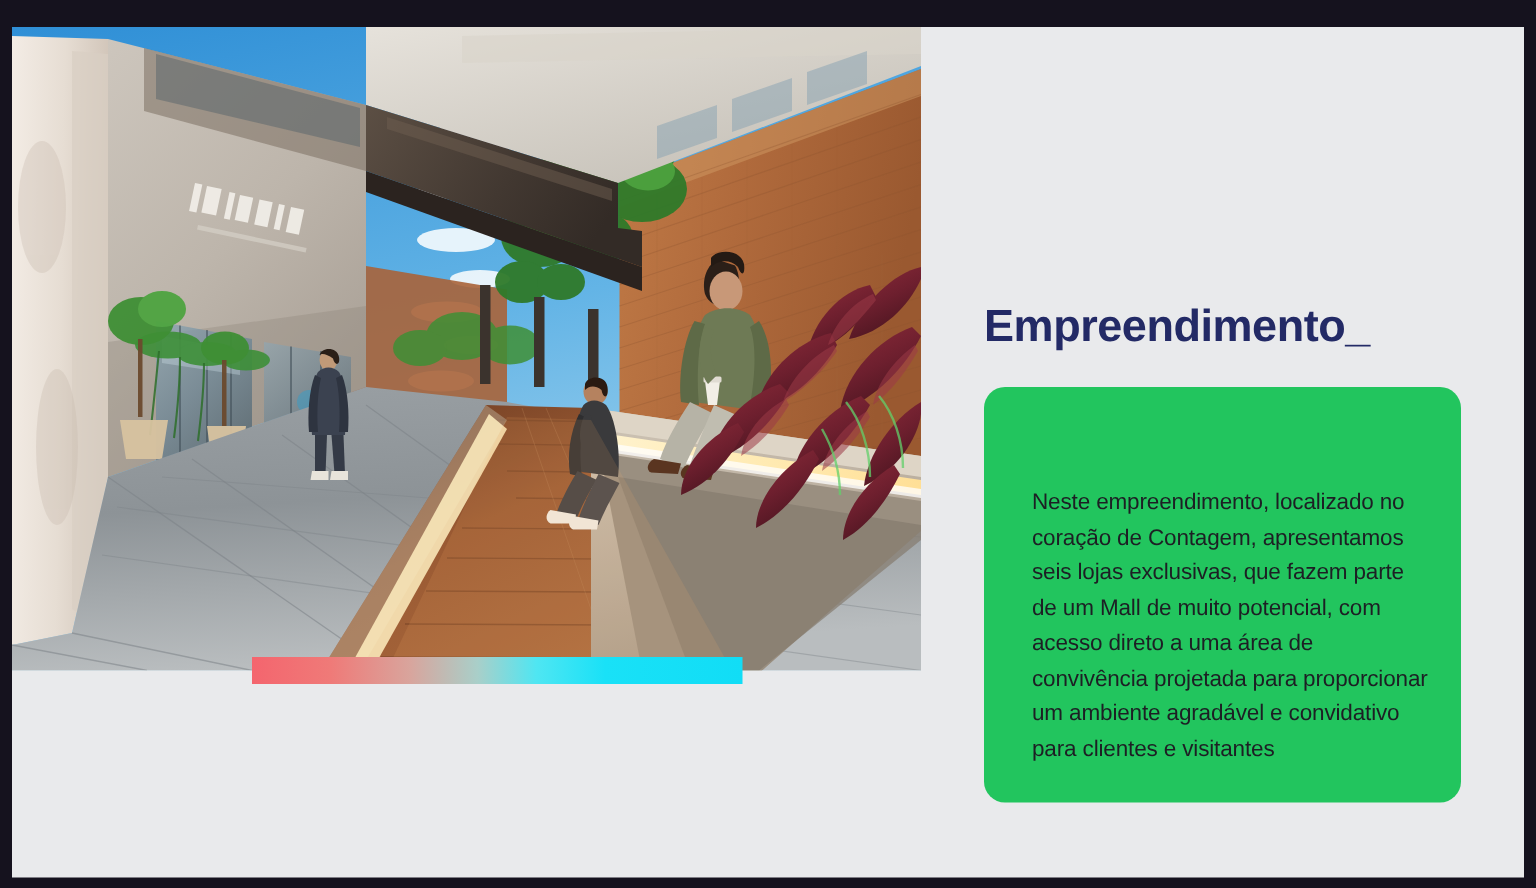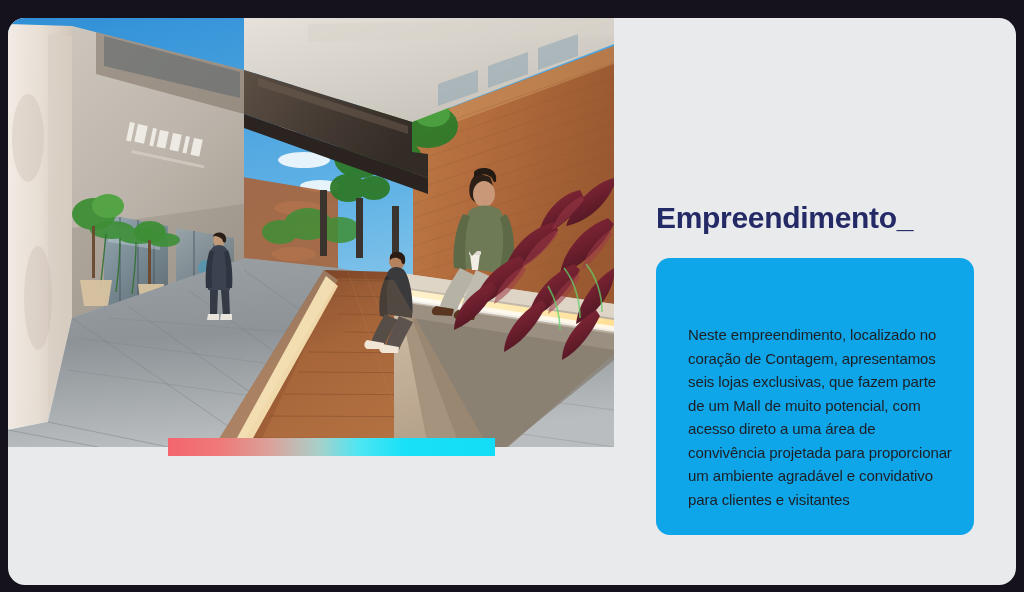--- a/index.html
+++ b/index.html
@@ -10,21 +10,20 @@
     overflow:hidden;
   }
 
   
   #slide-frame{
     position:absolute;
     left:8px; top:18px;
     width:1008px; height:567px;
     background:#e9eaec;
     overflow:hidden;
-    border-radius:17px;
   }
 
   
   #photo{
     position:absolute;
     left:0px; top:0px;
     width:606px; height:429px;
     overflow:hidden;
     background:#cfd3d6;
   }
@@ -57,21 +56,21 @@
     font-size:30px;
     font-weight:bold;
     letter-spacing:-0.3px;
     color:#232a66;
     white-space:nowrap;
   }
   #body-card{
     position:absolute;
     left:8px; top:240px;
     width:318px; height:277px;
-    background:#0ea5e9;
+    background:#22c55e;
     border-radius:14px;
   }
   #body-text{
     position:absolute;
     left:32px; top:65px;
     width:268px;
     font-size:15px;
     line-height:23.5px;
     color:#1d1f24;
     letter-spacing:-0.1px;

